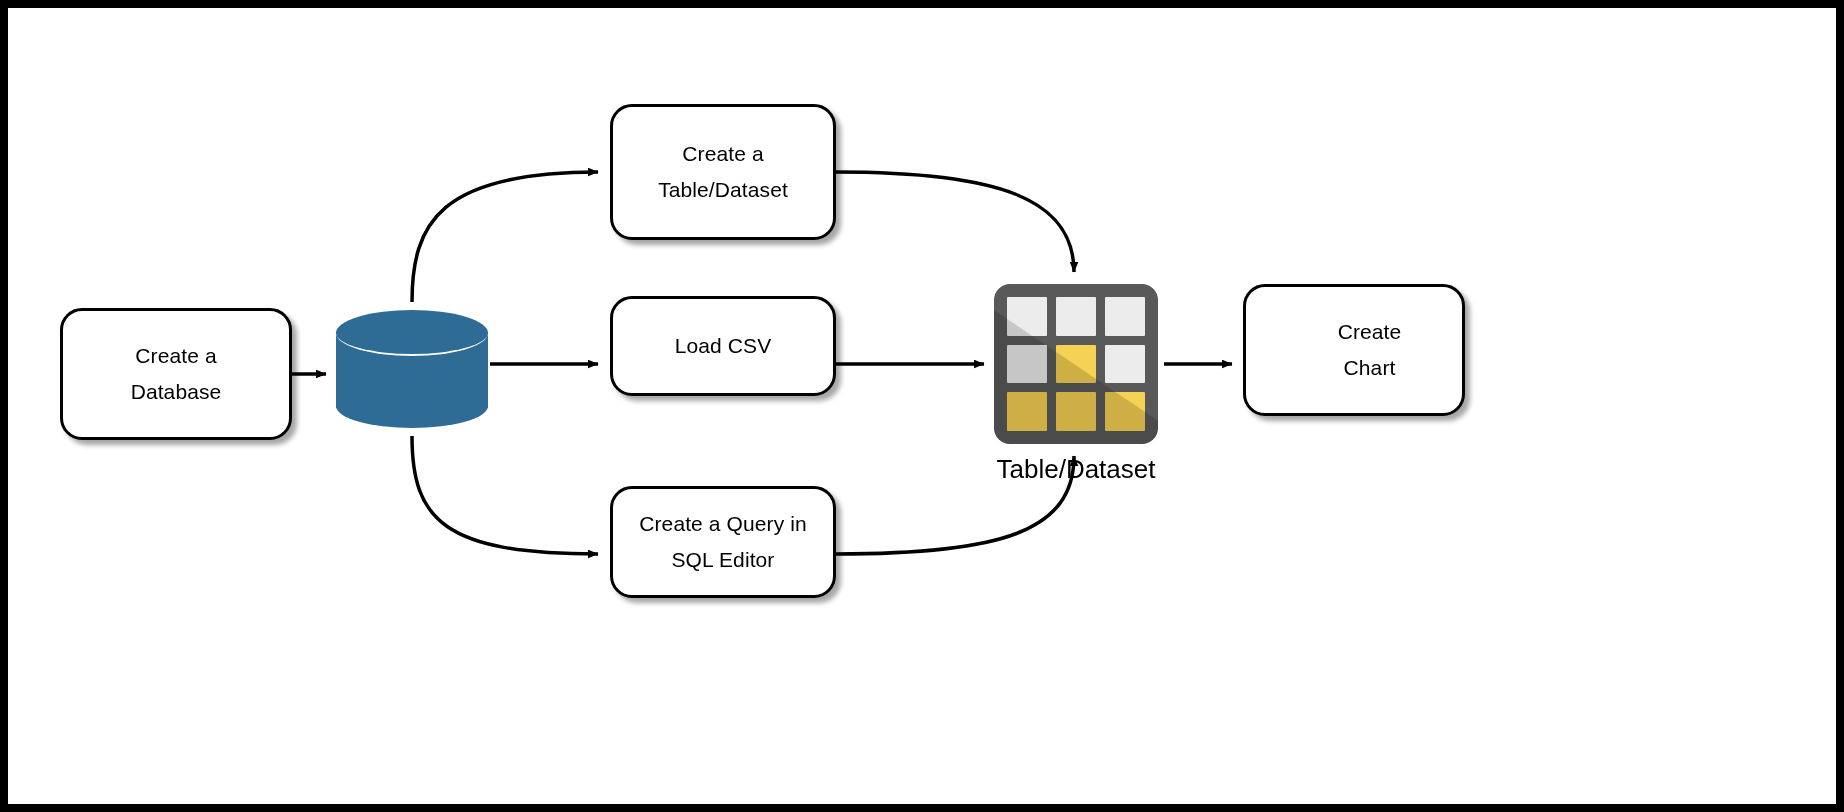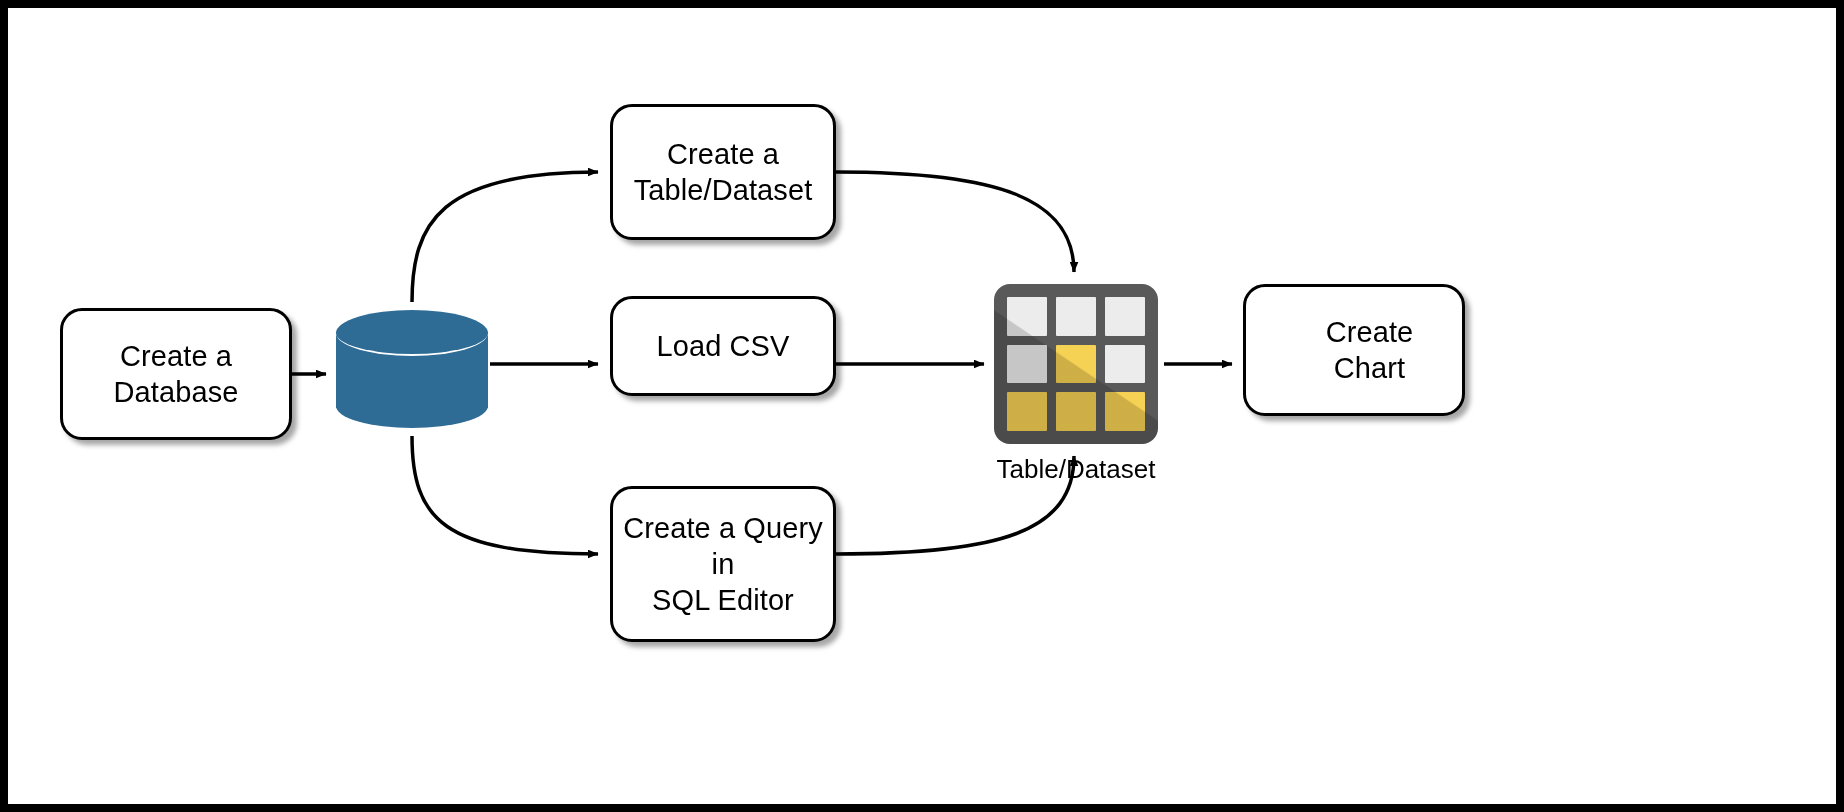--- a/index.html
+++ b/index.html
@@ -45,31 +45,31 @@
     border: 3px solid #000000;
     border-radius: 22px;
     box-sizing: border-box;
     display: flex;
     align-items: center;
     justify-content: center;
     text-align: center;
     box-shadow: 5px 5px 5px rgba(0,0,0,0.35);
   }
   .node-label {
-    font-size: 29px;
+    font-size: 21px;
     line-height: 36px;
     color: #000000;
     white-space: pre-line;
     letter-spacing: 0.1px;
   }
 
   #node-create-database { left: 52px;  top: 300px; width: 232px; height: 132px; }
   #node-create-table    { left: 602px; top: 96px;  width: 226px; height: 136px; }
   #node-load-csv        { left: 602px; top: 288px; width: 226px; height: 100px; }
-  #node-create-query    { left: 602px; top: 478px; width: 226px; height: 156px; }
+  #node-create-query    { left: 602px; top: 478px; width: 226px; height: 112px; }
   #node-create-chart    { left: 1235px;top: 276px; width: 222px; height: 132px; padding-left: 31px; }
 
   
   #node-database {
     position: absolute;
     left: 328px;
     top: 302px;
     width: 152px;
     height: 120px;
   }

